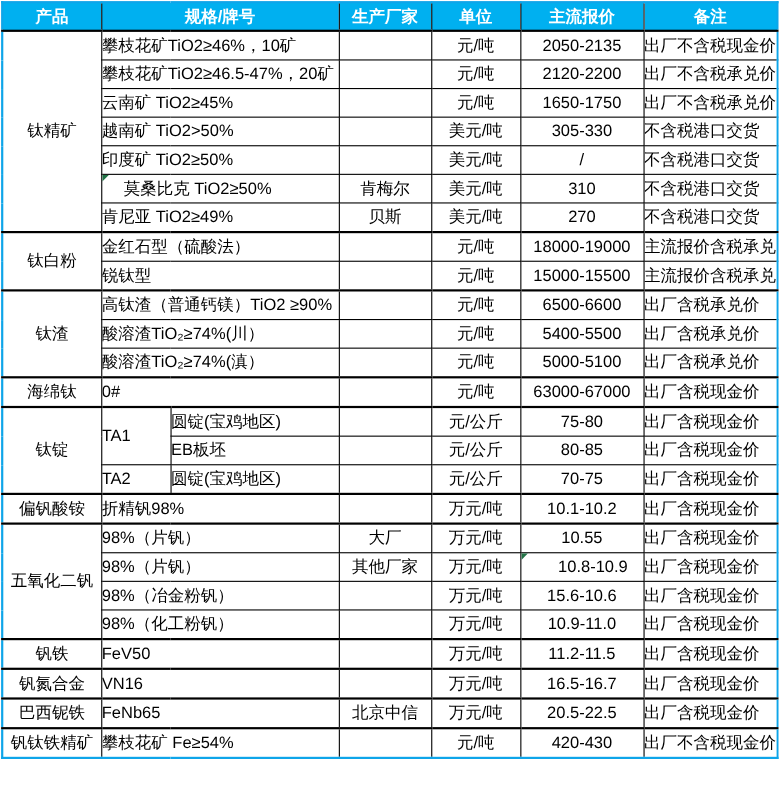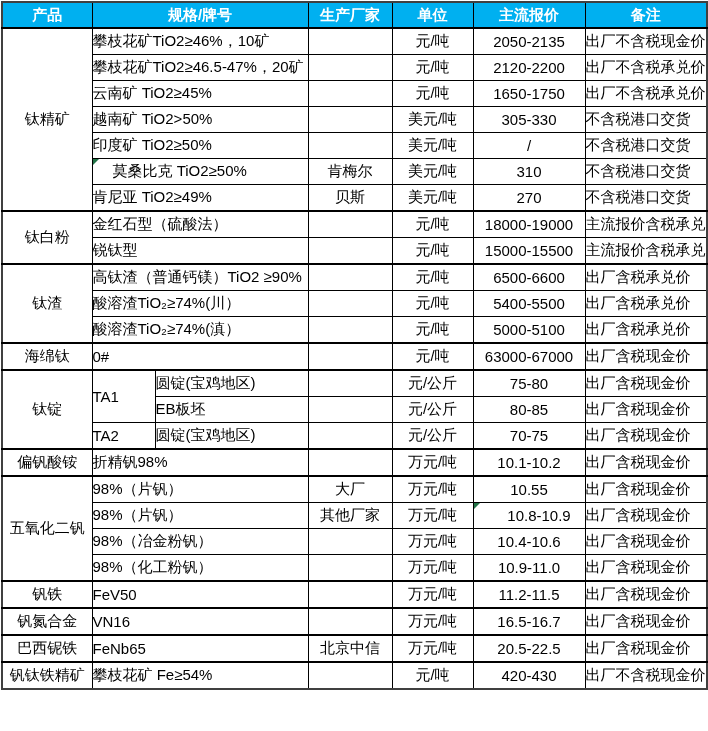--- a/index.html
+++ b/index.html
@@ -14,21 +14,21 @@
     width: 708px;
     height: 731px;
     background: #ffffff;
     overflow: hidden;
   }
   table.price-table {
     border-collapse: collapse;
     table-layout: fixed;
     margin: 1px 0 0 1px;
     width: 705px;
-    border: 2px solid #404040;
+    border: 2px solid #0ea5e9;
   }
   table.price-table th,
   table.price-table td {
     border: 1px solid #000000;
     height: 25px;
     padding: 0;
     font-size: 15px;
     color: #000000;
     white-space: nowrap;
     overflow: hidden;
@@ -227,21 +227,21 @@
       <td class="c-spec" colspan="2">98%（片钒）</td>
       <td class="c-mfr">其他厂家</td>
       <td class="c-unit">万元/吨</td>
       <td class="c-price rel"><span class="flag-tri"></span><span class="cell-txt">10.8-10.9</span></td>
       <td class="c-remark">出厂含税现金价</td>
     </tr>
     <tr>
       <td class="c-spec" colspan="2">98%（冶金粉钒）</td>
       <td class="c-mfr"></td>
       <td class="c-unit">万元/吨</td>
-      <td class="c-price">10.4-10.6</td>
+      <td class="c-price">15.6-10.6</td>
       <td class="c-remark">出厂含税现金价</td>
     </tr>
     <tr>
       <td class="c-spec" colspan="2">98%（化工粉钒）</td>
       <td class="c-mfr"></td>
       <td class="c-unit">万元/吨</td>
       <td class="c-price">10.9-11.0</td>
       <td class="c-remark">出厂含税现金价</td>
     </tr>
     <tr class="gs">

